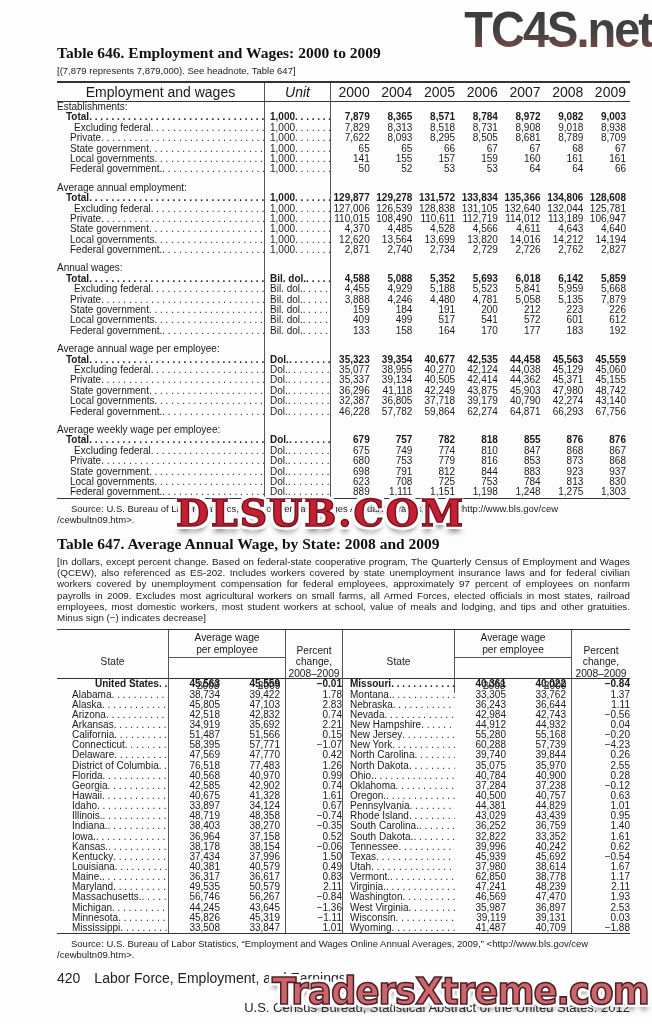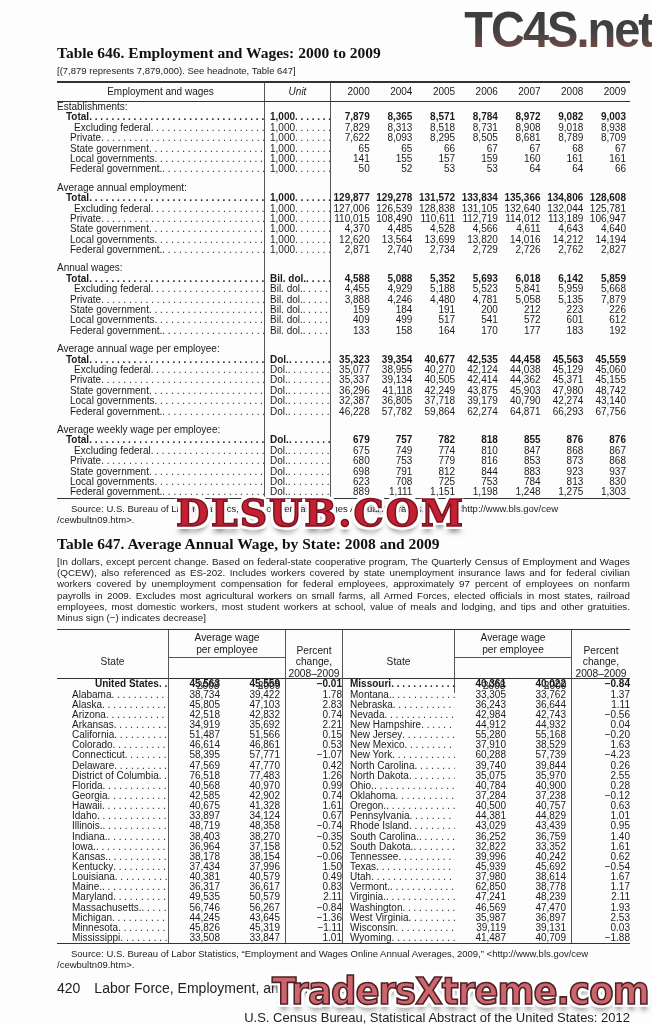--- a/index.html
+++ b/index.html
@@ -15,21 +15,21 @@
   .headnote-big{font-size:9.8px;line-height:11.3px;color:#222;margin:0 0 6px 0;text-align:justify;}
   .source{font-size:9.5px;line-height:11px;color:#222;margin:4px 0 10px 0;}
   .source .ind{padding-left:14px;}
 
   
   .t646{border-top:2px solid #333;border-bottom:1.5px solid #333;}
   .r646{display:grid;grid-template-columns:208px 66px repeat(7,1fr);}
   .r646 .c-lbl{border-right:1px solid #555;}
   .r646 .c-unit{border-right:1px solid #555;padding-left:5px;}
   .h646{border-bottom:1.5px solid #333;}
-  .h646 .cell{font-size:10px;line-height:18px;height:18px;}
+  .h646 .cell{font-size:14px;line-height:18px;height:18px;}
   .h646 .c-lbl{text-align:center;border-right:1px solid #555;}
   .h646 .c-unit{text-align:center;border-right:1px solid #555;padding-left:0;font-style:italic;}
   .h646 .c-val{text-align:right;padding-right:4px;}
   .b646 .r646 .cell{font-size:10px;line-height:10.4px;height:10.4px;white-space:nowrap;}
   .b646 .c-val{text-align:right;padding-right:4px;}
   .r646.gap .cell{height:8px;}
   .r646.bold{font-weight:bold;}
   .lblflex{display:flex;overflow:hidden;}
   .lblflex .txt{white-space:nowrap;}
   .dots{flex:1;overflow:hidden;white-space:nowrap;color:#222;}
@@ -863,36 +863,20 @@
             <div class="cell st-r lblflex ">
               <span class="txt">New Jersey</span>
               <span class="dots"></span>
             </div>
             <div class="cell num n08">55,280</div>
             <div class="cell num n09 s1">55,168</div>
             <div class="cell num npc">−0.20</div>
           </div>
           <div class="r647">
             <div class="cell st-l lblflex s1">
-              <span class="txt">Colorado</span>
-              <span class="dots"></span>
-            </div>
-            <div class="cell num n08">46,614</div>
-            <div class="cell num n09 s1">46,861</div>
-            <div class="cell num npc s1">0.53</div>
-            <div class="cell st-r lblflex ">
-              <span class="txt">New Mexico</span>
-              <span class="dots"></span>
-            </div>
-            <div class="cell num n08">37,910</div>
-            <div class="cell num n09 s1">38,529</div>
-            <div class="cell num npc">1.63</div>
-          </div>
-          <div class="r647">
-            <div class="cell st-l lblflex s1">
               <span class="txt">Connecticut</span>
               <span class="dots"></span>
             </div>
             <div class="cell num n08">58,395</div>
             <div class="cell num n09 s1">57,771</div>
             <div class="cell num npc s1">−1.07</div>
             <div class="cell st-r lblflex ">
               <span class="txt">New York</span>
               <span class="dots"></span>
             </div>

